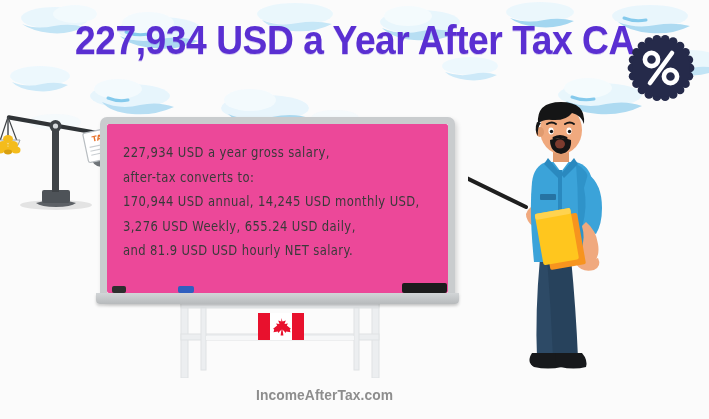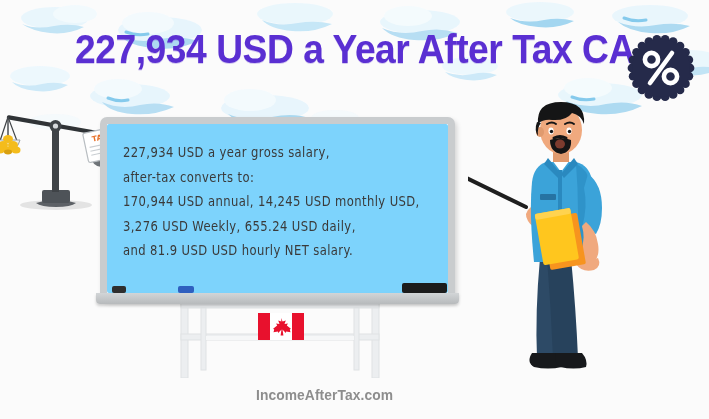--- a/index.html
+++ b/index.html
@@ -10,21 +10,21 @@
     font-family:"Liberation Sans", sans-serif;
     overflow:hidden;
   }
 
   
   #sky { position:absolute; inset:0; z-index:0; }
 
   
   #title-wrap{
     position:absolute; left:0; top:18px; width:709px; height:62px;
-    z-index:5; display:flex; align-items:center; justify-content:center;
+    z-index:5; display:flex; justify-content:center;
   }
   #page-title{
     font-family:"Liberation Sans Narrow","Liberation Sans",sans-serif;
     font-weight:700;
     font-size:40px;
     letter-spacing:-0.5px;
     color:#5a2fd2;
     white-space:nowrap;
     transform:scaleX(0.93);
     transform-origin:center;
@@ -38,21 +38,21 @@
   
   #whiteboard{
     position:absolute; left:100px; top:117px; width:355px; height:183px;
     z-index:4;
     background:#ffffff;
     border:7px solid #c9ccce;
     border-radius:7px;
     box-shadow:2px 3px 5px rgba(0,0,0,.16);
   }
   #board-face{
-    position:absolute; inset:0; background:#7dd3fc; border-radius:2px;
+    position:absolute; inset:0; background:#ec4899; border-radius:2px;
     padding:14px 10px 0 16px;
   }
   .board-line{
     font-family:"DejaVu Sans",sans-serif;
     font-size:11.6px;
     color:#3a3a3a;
     line-height:24.5px;
     letter-spacing:.4px;
     white-space:nowrap;
     transform:scaleY(1.18);

